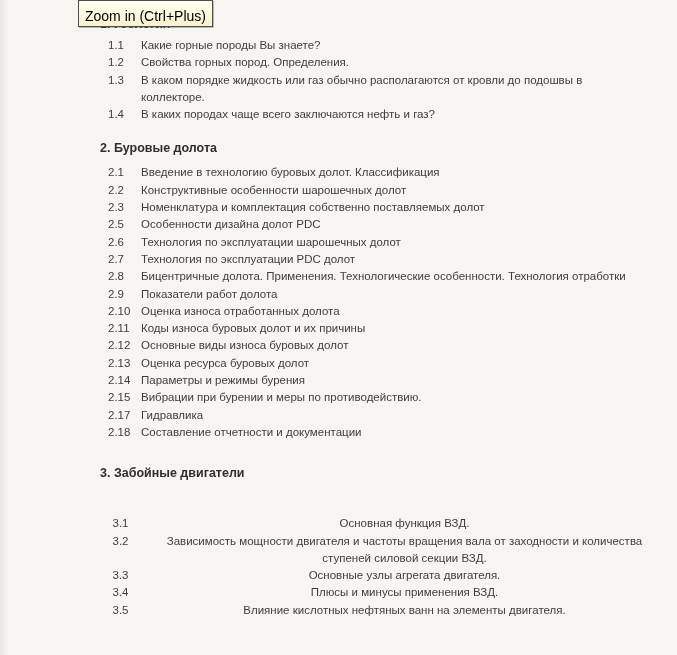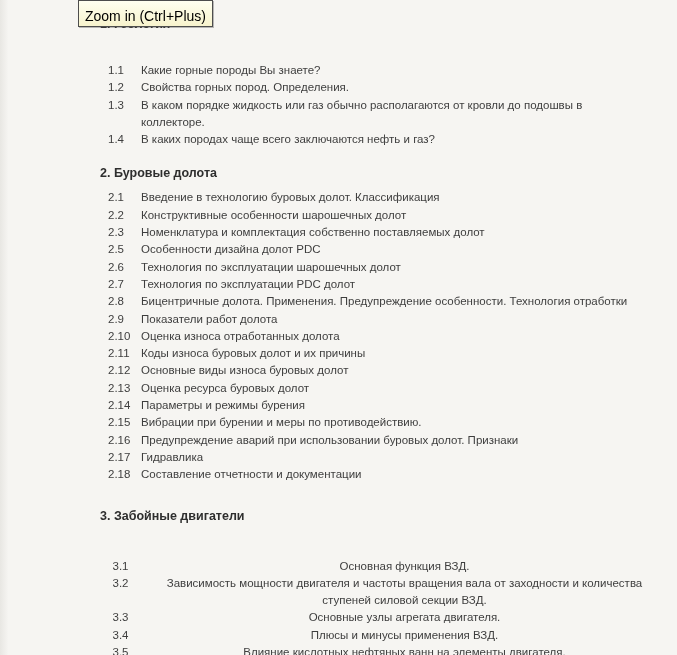--- a/index.html
+++ b/index.html
@@ -43,21 +43,21 @@
   .section { }
   .section + .section { margin-top: 18px; }
   .section:nth-of-type(3) { margin-top: 25px; }
   .sec-title {
     font-weight: bold;
     font-size: 12.5px;
     line-height: 15px;
     color: #2e2e2e;
   }
   .items { }
-  .section:nth-of-type(1) .items { margin-top: 30px; }
+  .section:nth-of-type(1) .items { margin-top: 5px; }
   .section:nth-of-type(2) .items { margin-top: 8px; }
   .section:nth-of-type(3) .items { margin-top: 34px; text-align: center; }
   .item {
     display: flex;
     padding-left: 8px;
     font-size: 11.5px;
     line-height: 17.3px;
   }
   .num { flex: 0 0 25px; }
   .txt { flex: 1; margin-left: 8px; white-space: pre; }
@@ -126,21 +126,21 @@
     <span class="txt">Технология по эксплуатации шарошечных долот</span>
   </div>
 
   <div class="item">
     <span class="num">2.7</span>
     <span class="txt">Технология по эксплуатации PDC долот</span>
   </div>
 
   <div class="item">
     <span class="num">2.8</span>
-    <span class="txt">Бицентричные долота. Применения. Предупреждение особенности. Технология отработки</span>
+    <span class="txt">Бицентричные долота. Применения. Технологические особенности. Технология отработки</span>
   </div>
 
   <div class="item">
     <span class="num">2.9</span>
     <span class="txt">Показатели работ долота</span>
   </div>
 
   <div class="item">
     <span class="num">2.10</span>
     <span class="txt">Оценка износа отработанных долота</span>
@@ -164,24 +164,20 @@
   <div class="item">
     <span class="num">2.14</span>
     <span class="txt">Параметры и режимы бурения</span>
   </div>
 
   <div class="item">
     <span class="num">2.15</span>
     <span class="txt">Вибрации при бурении и меры по противодействию.</span>
   </div>
 
-  <div class="item">
-    <span class="num">2.16</span>
-    <span class="txt">Предупреждение аварий при использовании буровых долот. Признаки</span>
-  </div>
 
   <div class="item">
     <span class="num">2.17</span>
     <span class="txt">Гидравлика</span>
   </div>
 
   <div class="item">
     <span class="num">2.18</span>
     <span class="txt">Составление отчетности и документации</span>
   </div>

